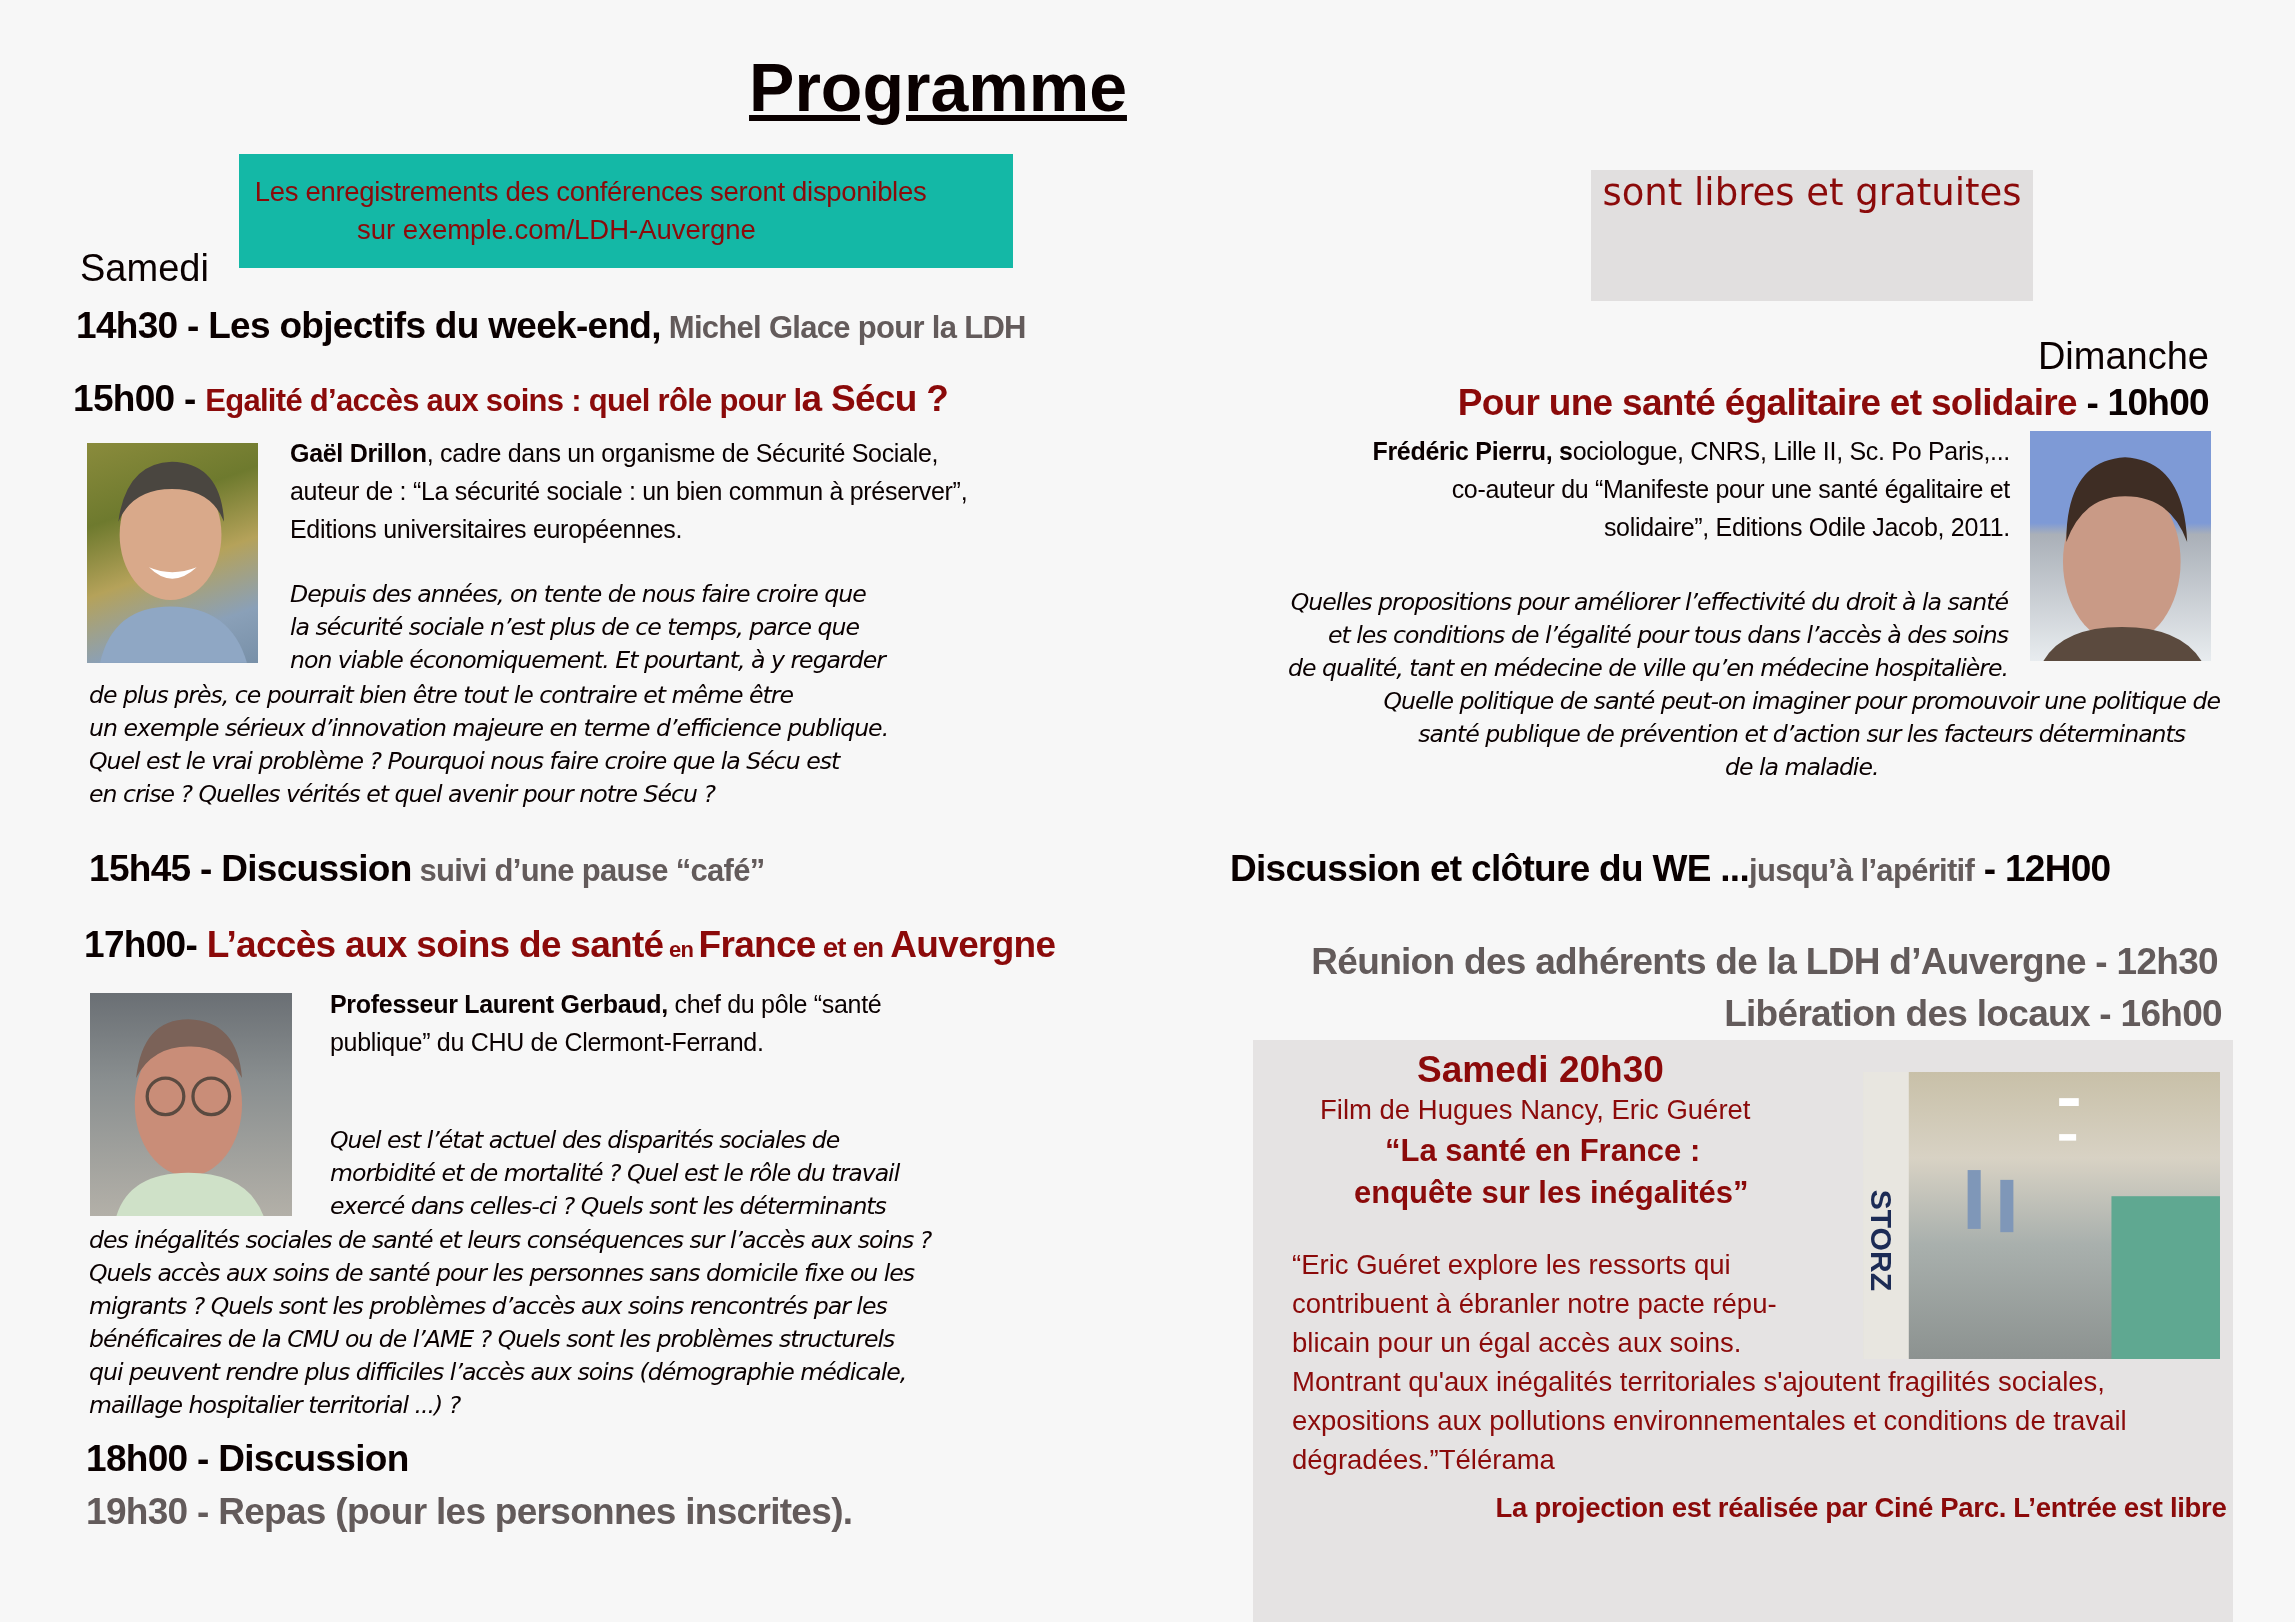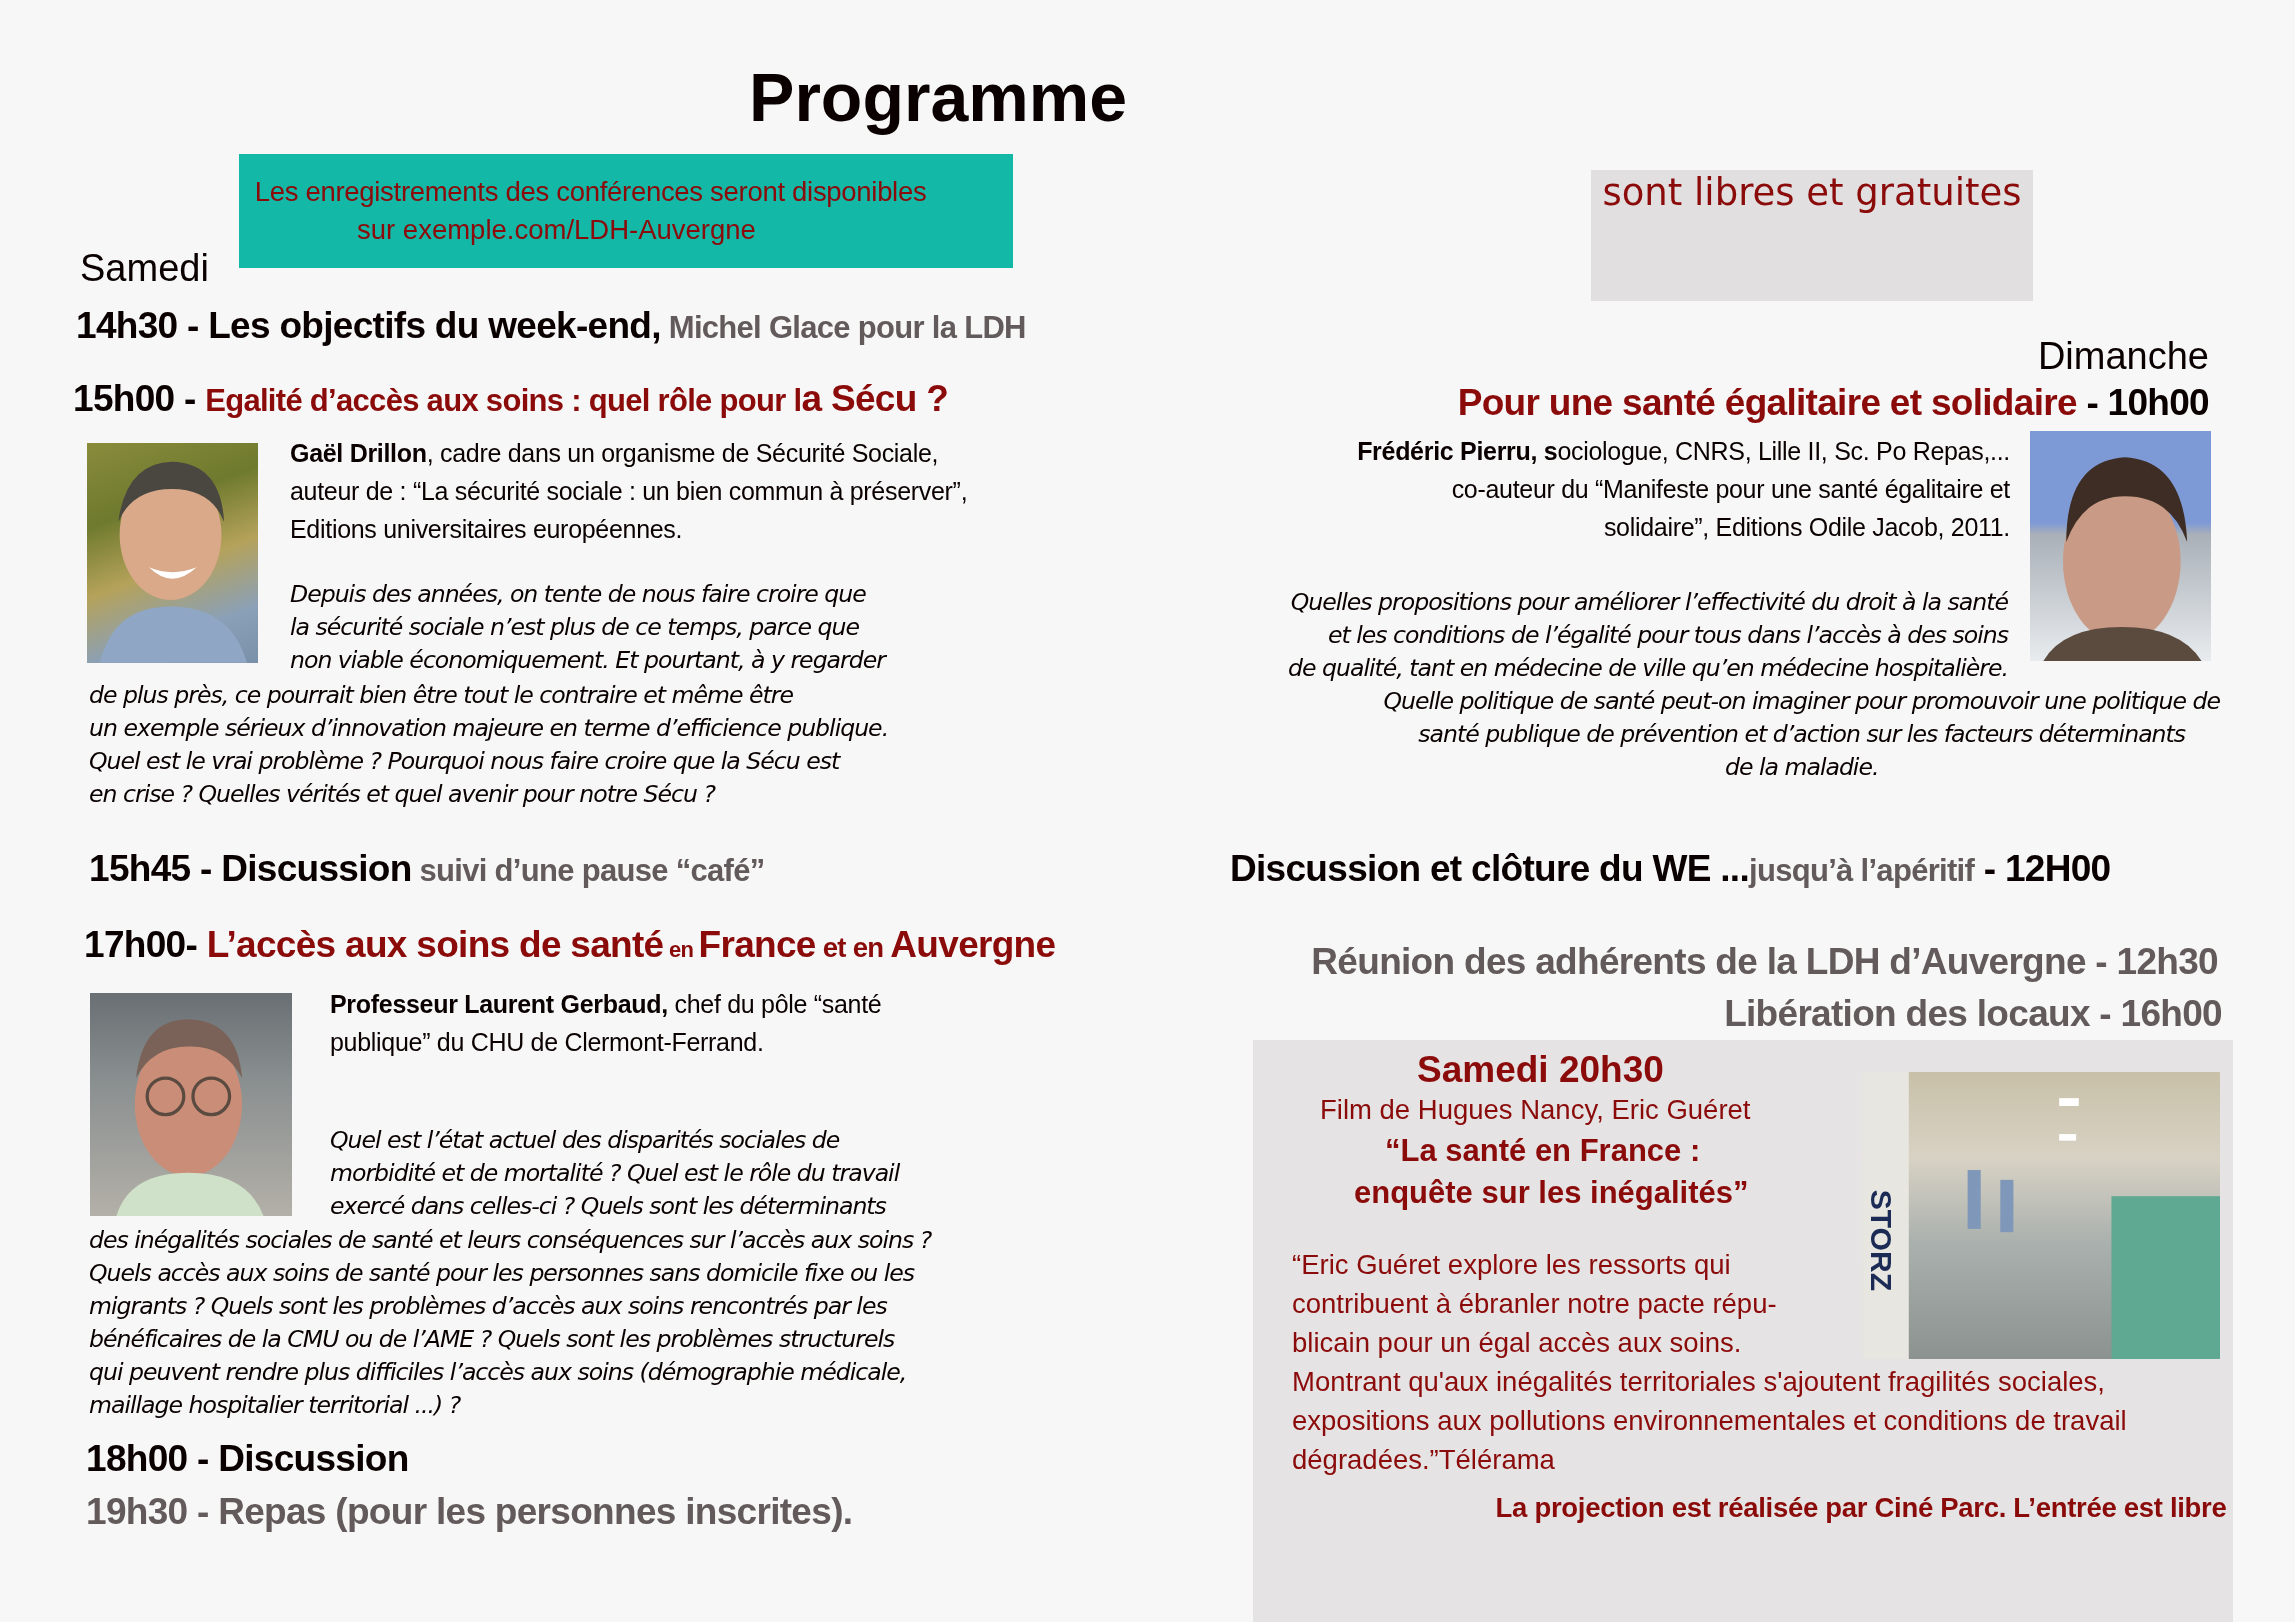--- a/index.html
+++ b/index.html
@@ -1,19 +1,19 @@
 <!DOCTYPE html>
 <html style="font-size:10.5px"><head>
 <meta charset="utf-8">
 <style>
   html,body{margin:0;padding:0;}
   body{width:2295px;height:1623px;background:#f7f7f7;position:relative;overflow:hidden;
        font-family:"Liberation Sans",sans-serif;color:#0a0000;}
   .abs{position:absolute;}
-  .title{left:0;width:1876px;top:58px;text-align:center;font-size:68px;font-weight:bold;}
+  .title{left:0;width:1876px;top:48px;text-align:center;font-size:68px;font-weight:bold;text-decoration:underline;}
   .pinkbox{left:239px;top:154px;width:774px;height:114px;background:#14b8a6;color:#8b0a0a;
            font-size:27.5px;line-height:39px;}
   .pinkbox .l1{position:absolute;left:15.7px;top:18.3px;white-space:nowrap;letter-spacing:-0.3px;}
   .pinkbox .l2{position:absolute;left:118px;top:56px;white-space:nowrap;}
   .greybox{left:1591px;top:170px;width:442px;height:131px;background:#e1dfdf;color:#8b0a0a;
            font-family:"DejaVu Sans",sans-serif;font-size:37px;line-height:46px;text-align:center;}
   .greybox div{white-space:nowrap;}
   .day{font-size:38px;white-space:nowrap;}
   .h{font-size:37px;font-weight:bold;white-space:nowrap;letter-spacing:-0.7px;}
   .red{color:#8b0a0a;}
@@ -120,21 +120,21 @@
 
 <div class="abs h gray" style="left:86px;top:1491px;">19h30 - Repas (pour les personnes inscrites).</div>
 
 <div class="abs day" style="right:86px;top:335px;">Dimanche</div>
 
 <div class="abs h" style="right:86px;top:382px;">
   <span class="red">Pour une santé égalitaire et solidaire</span><span> - 10h00</span>
 </div>
 
 <div class="abs bio" style="right:285px;top:432px;text-align:right;">
-  <div><b>Frédéric Pierru, s</b><span>ociologue, CNRS, Lille II, Sc. Po Repas,...</span></div>
+  <div><b>Frédéric Pierru, s</b><span>ociologue, CNRS, Lille II, Sc. Po Paris,...</span></div>
   <div>co-auteur du “Manifeste pour une santé égalitaire et</div>
   <div>solidaire”, Editions Odile Jacob, 2011.</div>
 </div>
 
 <div class="photo" style="left:2030px;top:431px;width:181px;height:230px;background:linear-gradient(180deg,#7e9ad6 0%,#7e9ad6 40%,#aab0b8 45%,#e8ecef 100%);">
   <svg width="181" height="230" viewBox="0 0 276 352">
     <ellipse cx="140" cy="200" rx="90" ry="125" fill="#c99a86"></ellipse>
     <path d="M55 170 Q55 45 145 40 Q235 45 240 170 Q215 100 145 100 Q80 100 55 170Z" fill="#3e2d24"></path>
     <path d="M20 352 Q50 300 140 300 Q230 300 262 352Z" fill="#5b4a3e"></path>
   </svg>

